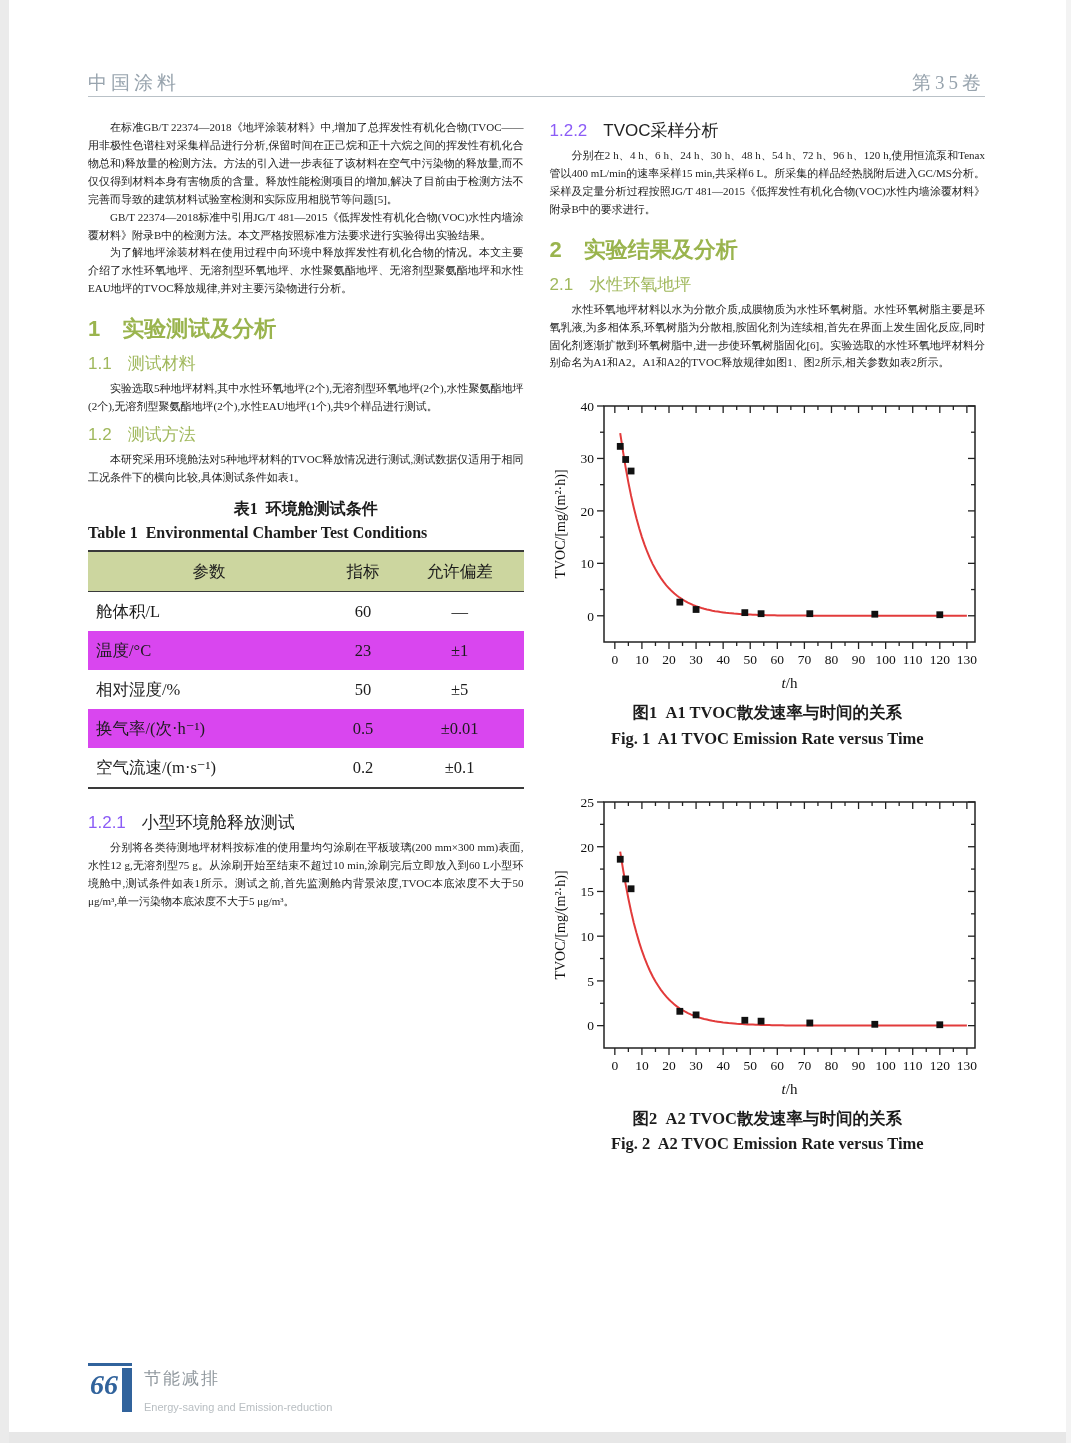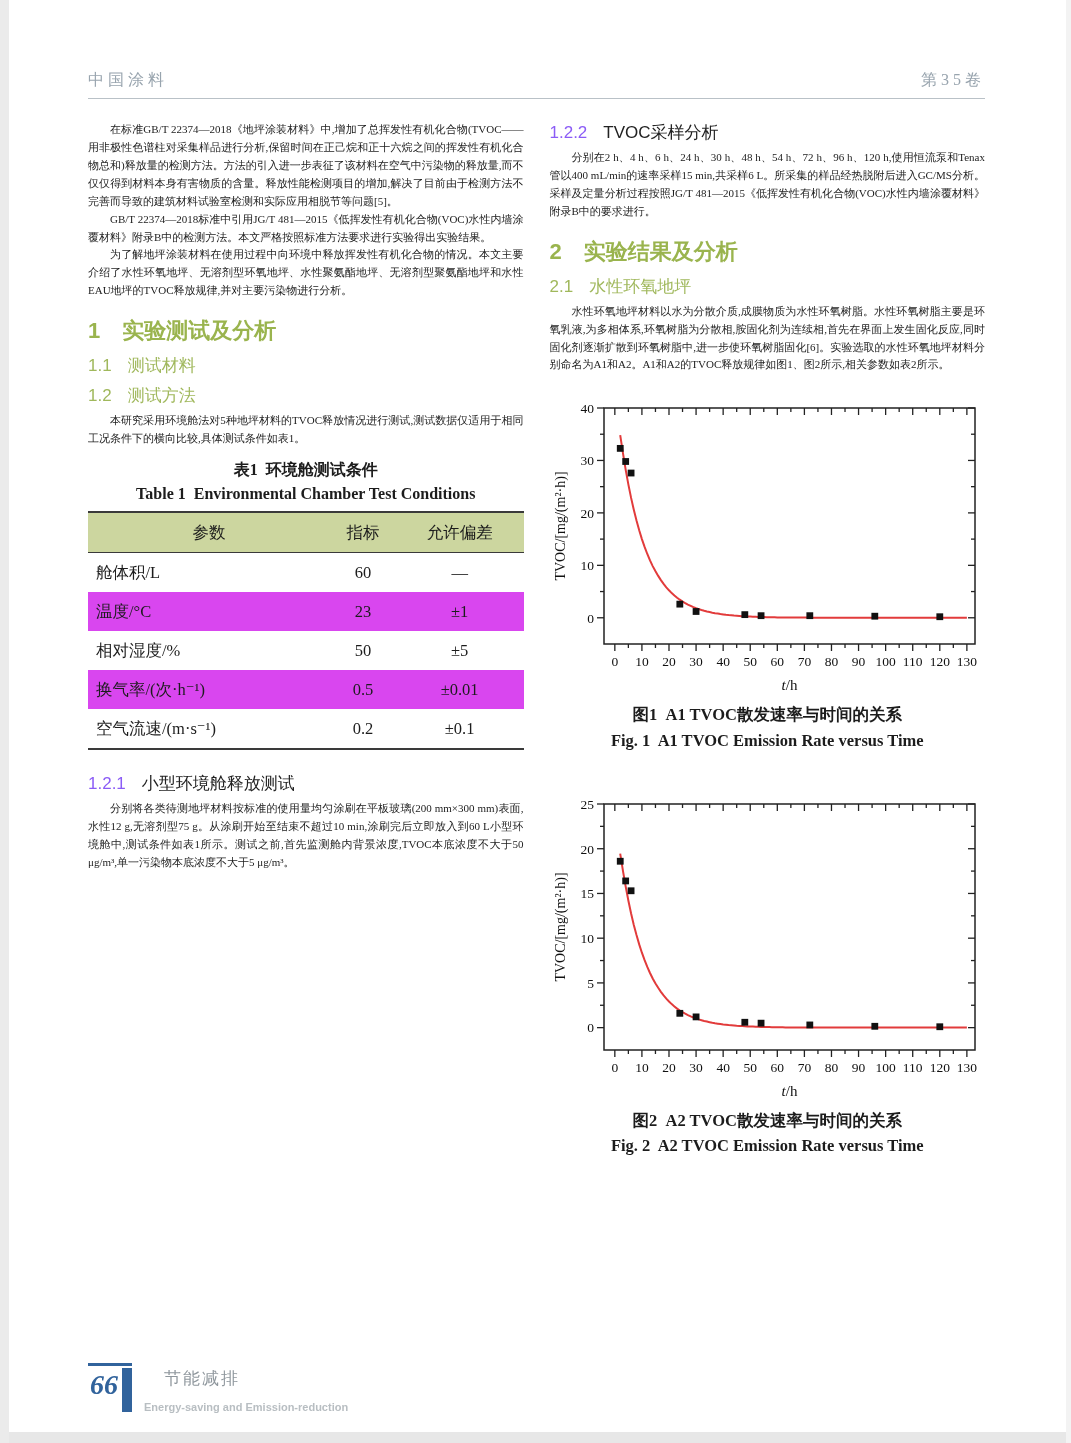--- a/index.html
+++ b/index.html
@@ -5,57 +5,57 @@
   html,body{margin:0;padding:0;background:#ffffff;}
   .page{
     position:relative; width:1071px; height:1443px; box-sizing:border-box;
     background:#fff; overflow:hidden;
     padding:70px 86px 0 88px;
     font-family:"Liberation Serif","DejaVu Serif",serif;
     color:#1c1c1c;
     box-shadow: inset 9px 0 0 #ebebeb, inset -5px 0 0 #f3f3f3, inset 0 -11px 0 #e7e7e7;
   }
   .hdr{display:flex; justify-content:space-between; align-items:flex-end;
-       color:#98a4ae; font-size:16px; letter-spacing:4px;
-       border-bottom:1px solid #b9c1c7; padding-bottom:7px;}
+       color:#98a4ae; font-size:19px; letter-spacing:4px;
+       border-bottom:1px solid #b9c1c7; }
   .cols{display:flex; gap:26px; margin-top:22px;}
   .col{flex:1; min-width:0;}
   .para{font-size:11px; line-height:1.63; text-align:justify; text-indent:2em; margin:0;}
   .h1{font-family:"Liberation Sans","DejaVu Sans",sans-serif; color:#9ab44e;
       font-size:22px; font-weight:bold; margin:16px 0 8px 0;}
   .h1 .num{margin-right:22px;}
   .h2{font-family:"Liberation Sans","DejaVu Sans",sans-serif; color:#a0b85c;
       font-size:17px; margin:7px 0 5px 0;}
   .h2 .num{margin-right:16px;}
   .h3{font-family:"Liberation Sans","DejaVu Sans",sans-serif; font-size:17px; margin:7px 0 5px 0; color:#222;}
   .h3 .num{color:#8b5cf6; margin-right:16px;}
   .tcap{text-align:center; font-weight:bold; font-size:16px; margin-top:10px; white-space:pre-wrap; line-height:1.55;}
-  .tcap-en{text-align:center; font-weight:bold; font-size:16px; white-space:pre-wrap; line-height:1.4; margin-bottom:6px;}
+  .tcap-en{font-weight:bold; font-size:16px; white-space:pre-wrap; line-height:1.4; margin-bottom:6px;}
   table.t1{width:100%; border-collapse:collapse; font-size:16.5px;
            border-top:2px solid #3a3a3a; border-bottom:2px solid #3a3a3a;}
   table.t1 th{background:#ccd69f; font-weight:normal; height:37px;
               border-bottom:1.5px solid #3a3a3a;}
   table.t1 td{height:37px;margin-left:28px;}
   table.t1 td:first-child{text-align:left; padding-left:8px;}
   table.t1 td:nth-child(2), table.t1 td:nth-child(3){text-align:center;}
   table.t1 tr.alt td{background:#d946ef;}
   .figblock{margin-top:24px;}
   .figcap{text-align:center; font-weight:bold; font-size:16.5px; white-space:pre-wrap; line-height:1.6;}
   .figcap-en{text-align:center; font-weight:bold; font-size:16.5px; white-space:pre-wrap; line-height:1.5;}
   svg text{font-family:"Liberation Serif","DejaVu Serif",serif;}
   .footer{position:absolute; left:88px; bottom:30px; display:flex; align-items:flex-start;}
   .pn{display:flex; align-items:flex-start; border-top:3px solid #31639c; padding-top:2px;}
   .pn-num{font-size:28px; font-style:italic; font-weight:bold; color:#31639c;
           line-height:1.2; padding:0 4px 0 2px;}
   .pn-bar{width:10px; height:44px; background:#31639c;}
   .ft-text{margin-left:12px; padding-top:4px;}
   .ft-zh{font-size:17px; color:#8f979d; letter-spacing:2px;
-         font-family:"Liberation Sans","DejaVu Sans",sans-serif;margin-left:20px;}
+         font-family:"Liberation Sans","DejaVu Sans",sans-serif;}
   .ft-en{font-size:11px; color:#b8bec2; margin-top:11px;
-         font-family:"Liberation Sans","DejaVu Sans",sans-serif;font-weight:bold;}
+         font-family:"Liberation Sans","DejaVu Sans",sans-serif;}
 </style>
 </head>
 <body>
 
 <div class="page">
 
   <div class="hdr">
     <span>中国涂料</span>
     <span>第35卷</span>
   </div>
@@ -67,20 +67,21 @@
       <p class="para">GB/T 22374—2018标准中引用JG/T 481—2015《低挥发性有机化合物(VOC)水性内墙涂覆材料》附录B中的检测方法。本文严格按照标准方法要求进行实验得出实验结果。</p>
       <p class="para">为了解地坪涂装材料在使用过程中向环境中释放挥发性有机化合物的情况。本文主要介绍了水性环氧地坪、无溶剂型环氧地坪、水性聚氨酯地坪、无溶剂型聚氨酯地坪和水性EAU地坪的TVOC释放规律,并对主要污染物进行分析。</p>
 
       <div class="h1">
         <span class="num">1</span><span>实验测试及分析</span>
       </div>
 
       <div class="h2">
         <span class="num">1.1</span><span>测试材料</span>
       </div>
+      <p class="para">实验选取5种地坪材料,其中水性环氧地坪(2个),无溶剂型环氧地坪(2个),水性聚氨酯地坪(2个),无溶剂型聚氨酯地坪(2个),水性EAU地坪(1个),共9个样品进行测试。</p>
 
       <div class="h2">
         <span class="num">1.2</span><span>测试方法</span>
       </div>
       <p class="para">本研究采用环境舱法对5种地坪材料的TVOC释放情况进行测试,测试数据仅适用于相同工况条件下的横向比较,具体测试条件如表1。</p>
 
       <div class="tcap">表1  环境舱测试条件</div>
       <div class="tcap-en">Table 1  Environmental Chamber Test Conditions</div>
 
       <table class="t1">

